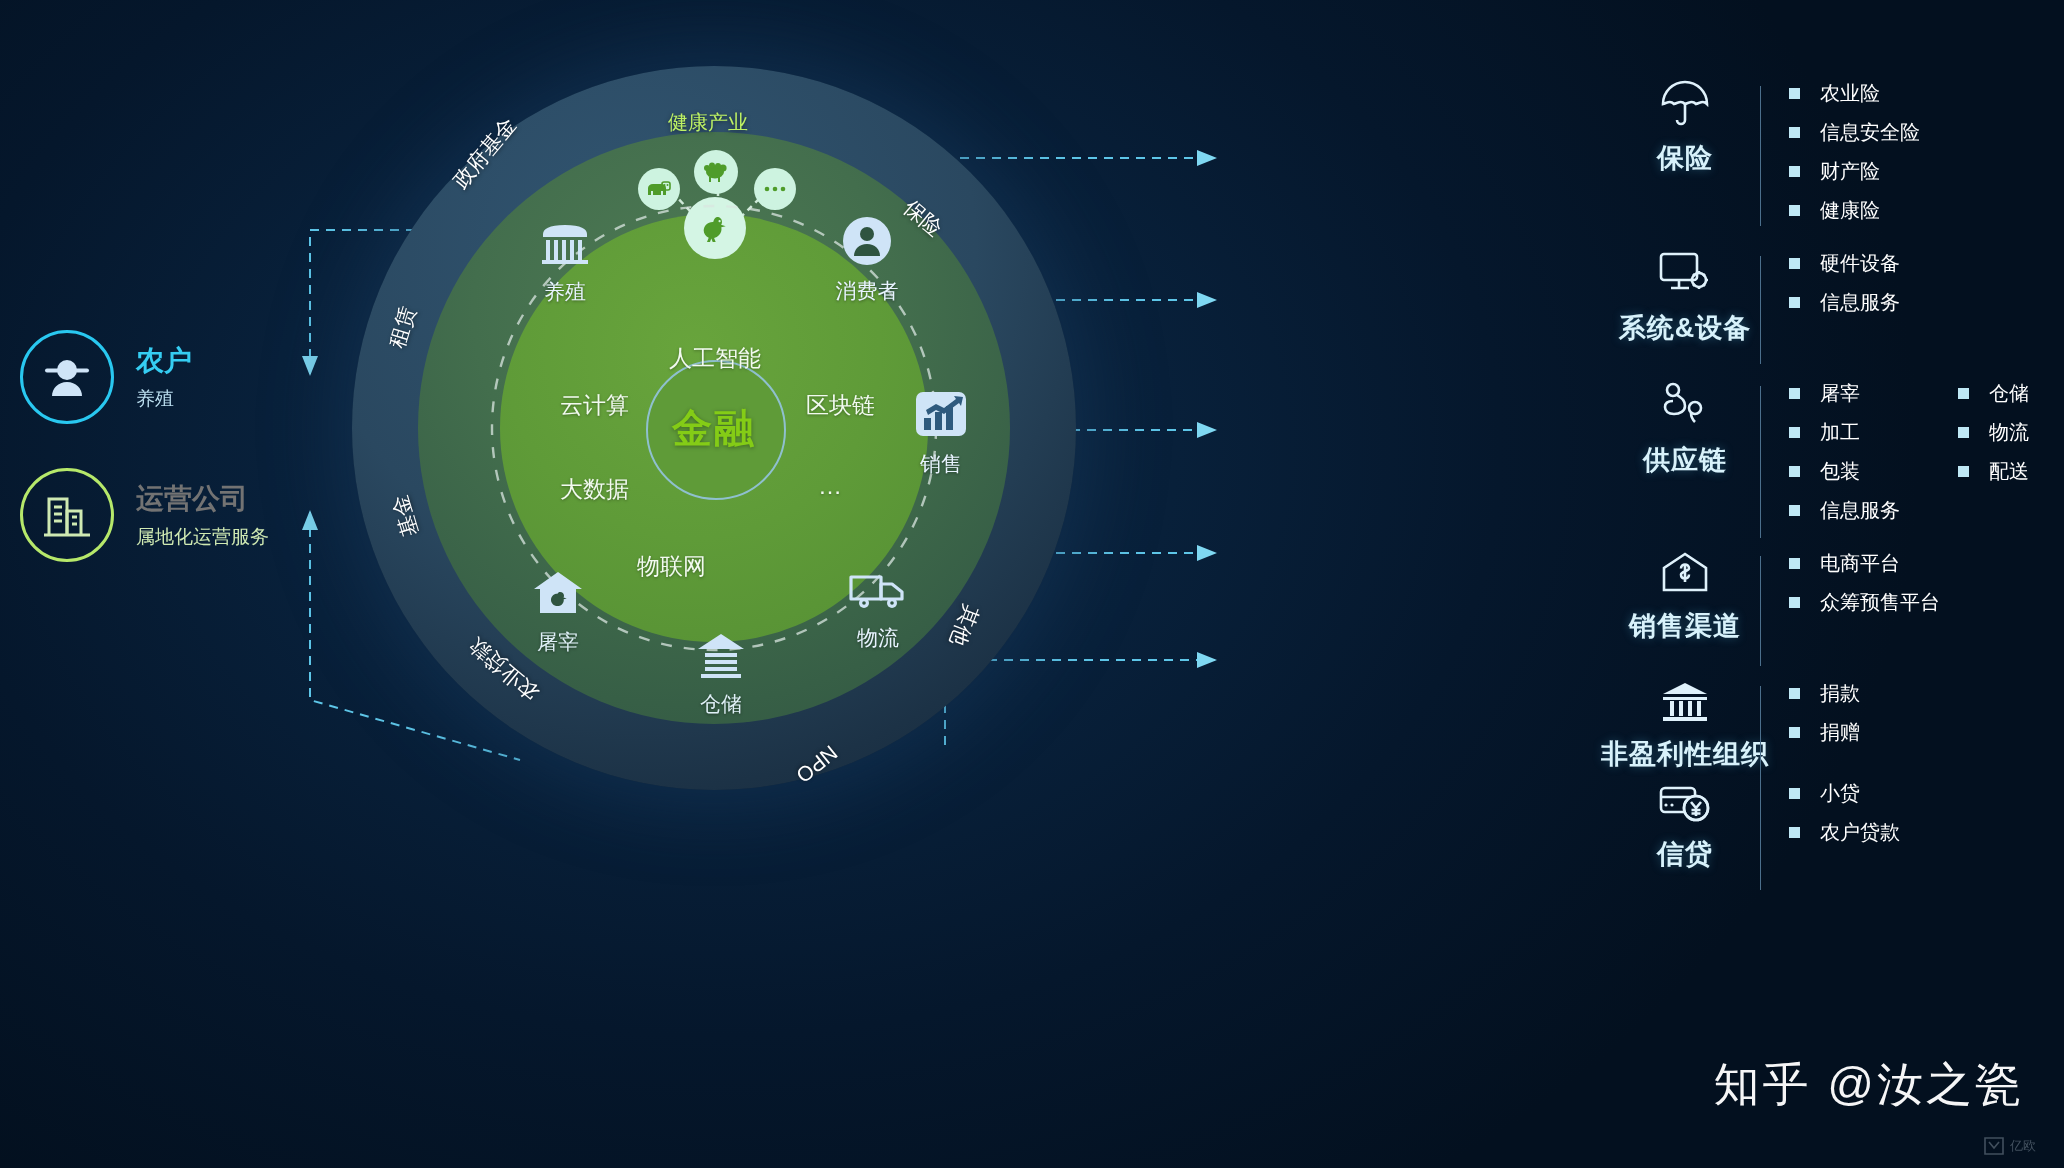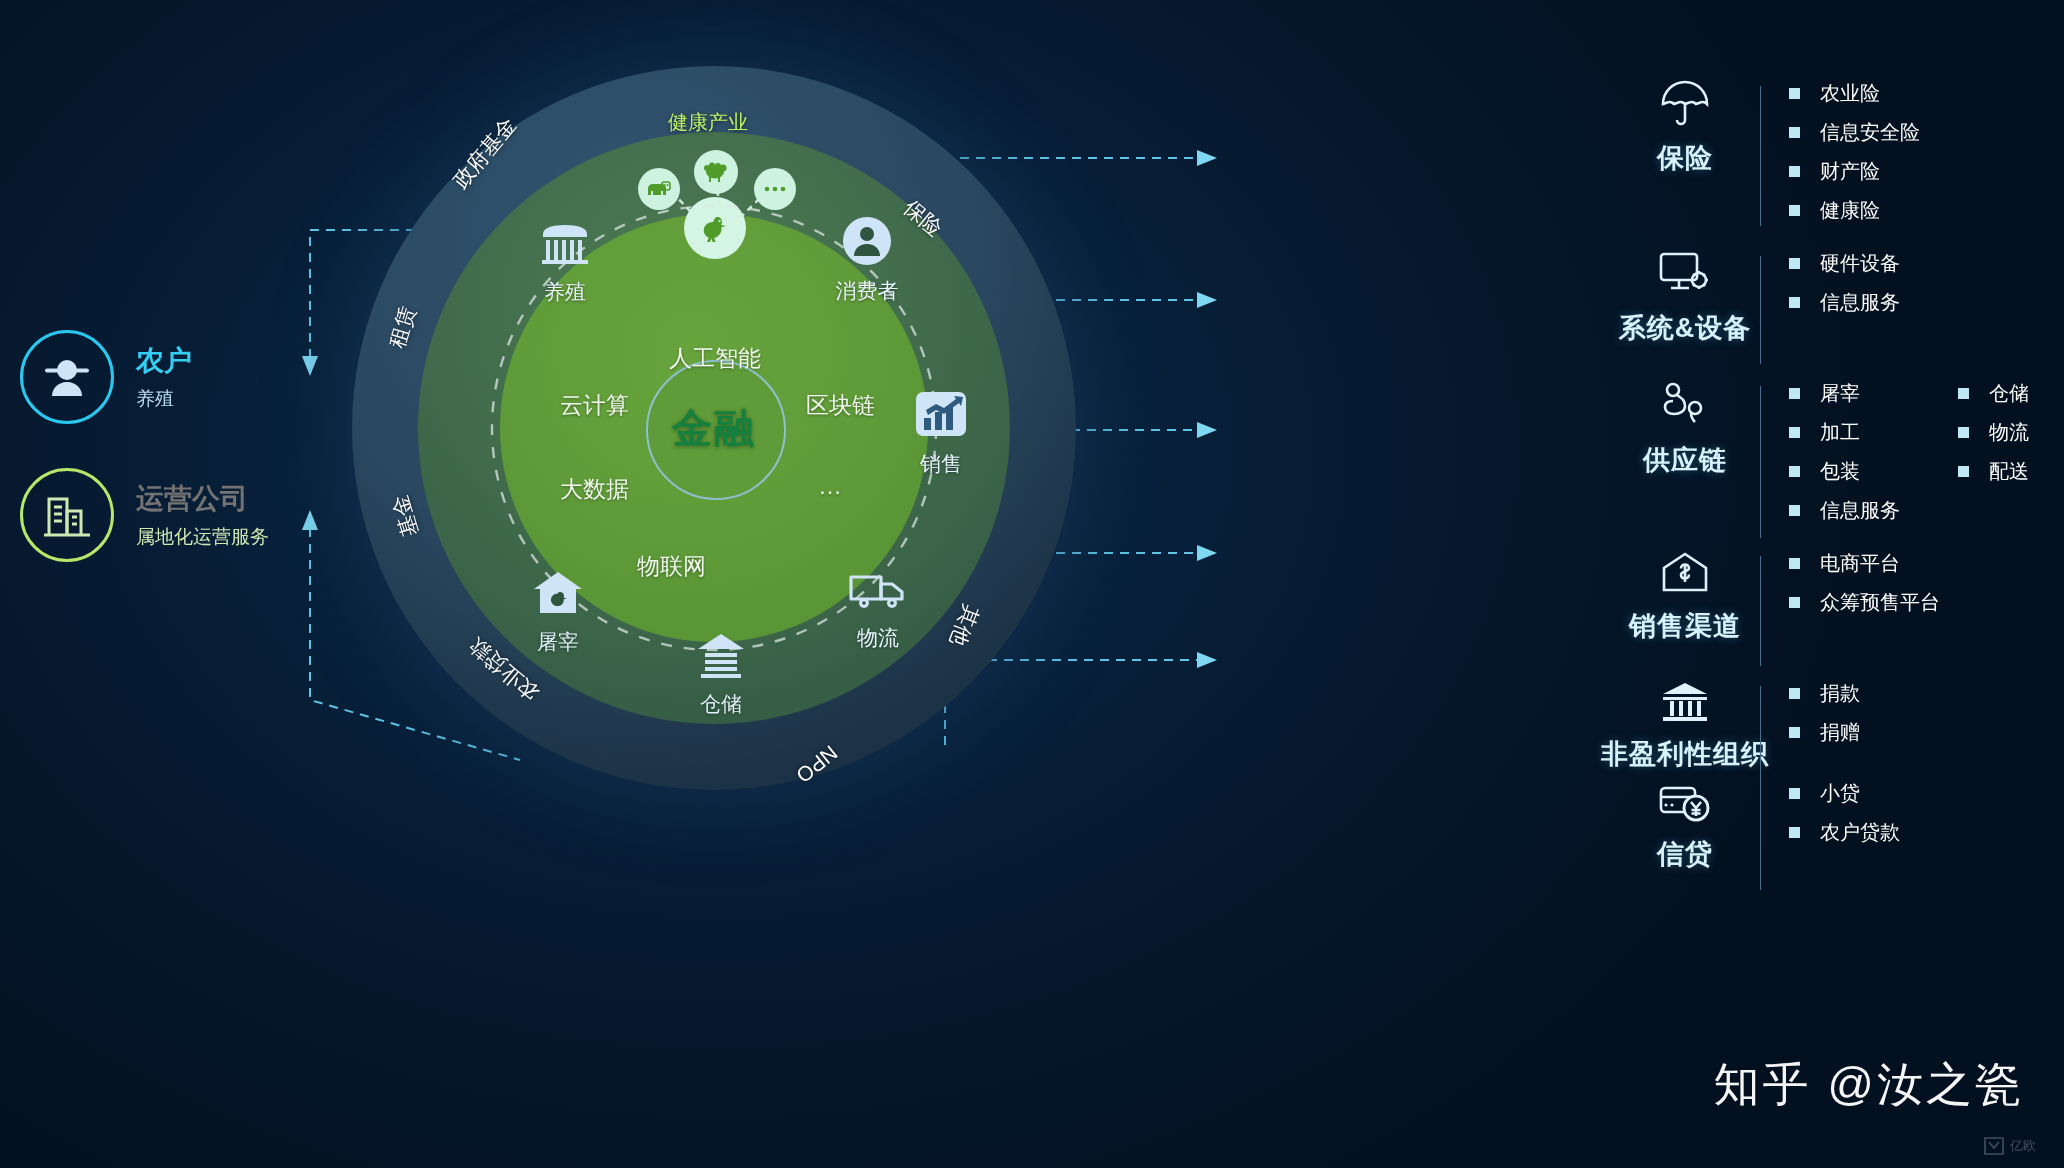--- a/index.html
+++ b/index.html
@@ -26,21 +26,21 @@
     left:500px;top:214px;width:428px;height:428px;
     background:radial-gradient(circle at 45% 32%,#68a43c 0%,#5f9b38 50%,#558f34 100%);
   }
   #ring-core{
     left:646px;top:360px;width:136px;height:136px;
     background:#5f9b38;border:2px solid #8fc0cf;
   }
   #core-label{
     position:absolute;left:646px;top:360px;width:136px;height:136px;
     display:flex;align-items:center;justify-content:center;
-    color:#15803d;font-size:40px;font-weight:700;letter-spacing:2px;
+    color:#84cc16;font-size:40px;font-weight:700;letter-spacing:2px;
     text-shadow:0 1px 4px rgba(0,0,0,.35);
   }
 
   
   .tech{position:absolute;color:#f2faf0;font-size:23px;white-space:nowrap;
         text-shadow:0 1px 3px rgba(0,0,0,.35);}
   .tech.ai{left:669px;top:323px;margin-top:20px;}
   .tech.cloud{left:560px;top:390px;}
   .tech.bd{left:560px;top:474px;}
   .tech.bc{left:806px;top:390px;}

